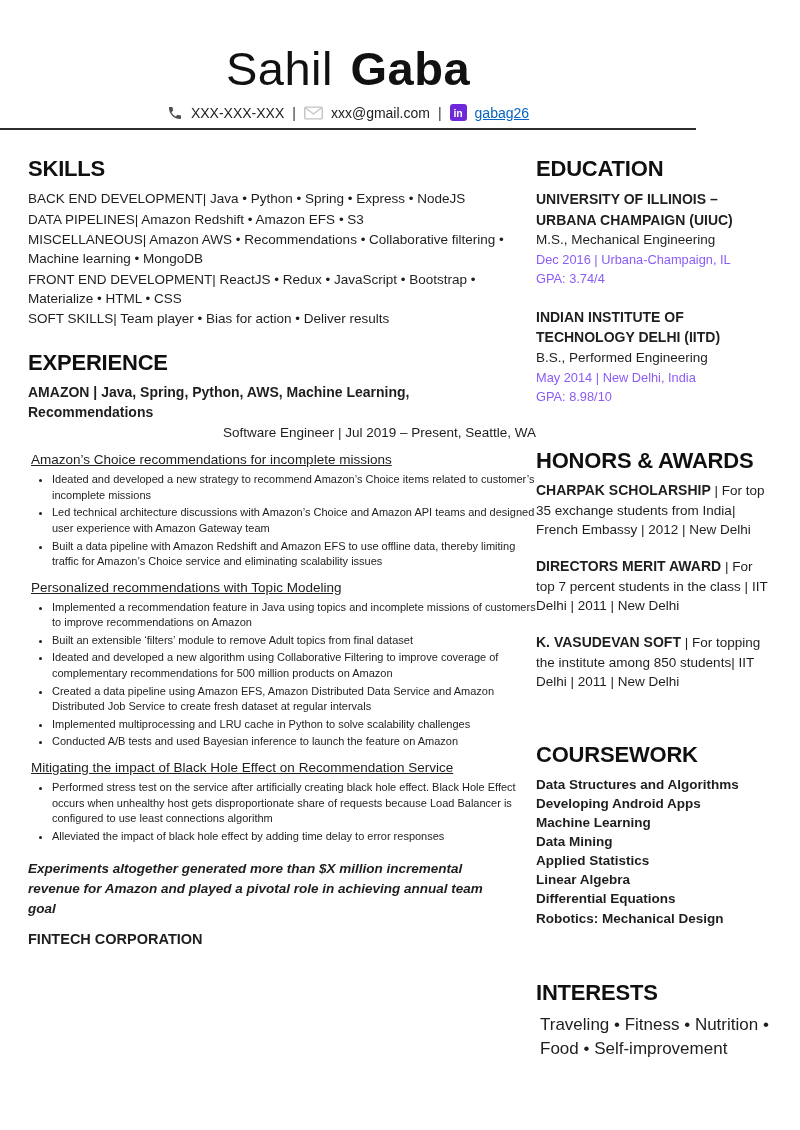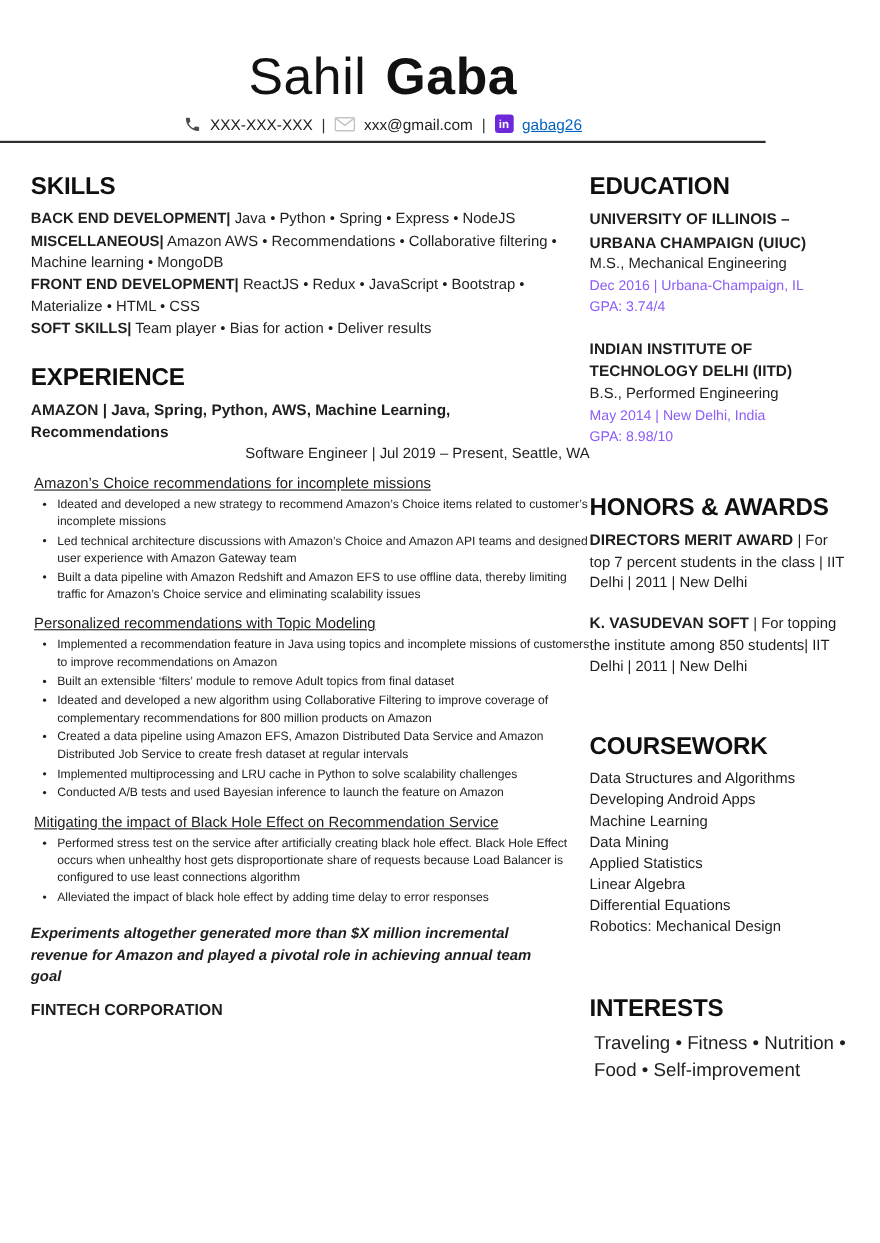--- a/index.html
+++ b/index.html
@@ -41,21 +41,21 @@
   .col-left  { width:508px; flex:0 0 508px; }
   .col-right { width:236px; flex:0 0 236px; margin-left:auto; }
 
   h2 {
     margin:0 0 7px 0; font-size:22px; letter-spacing:-0.2px;
     font-weight:800; color:#101010;
   }
 
   
   .skill-line { margin:0 0 1px 0; font-size:13.5px; line-height:1.43; }
-  .skill-line b { font-weight:700; }
+  .skill-line b { font-weight:400; }
 
   .sec-experience { margin-top:22px; }
   .job-title { margin:0; font-size:14px; font-weight:700; line-height:1.4; }
   .job-title .job-detail { font-weight:700; }
   .job-role { margin:0 0 2px 0; font-size:13.5px; line-height:1.45;text-align:right; }
 
   .proj-heading {
     margin:9px 0 2px 0; padding-left:3px;
     font-size:13.5px; text-decoration:underline; line-height:1.4;
   }
@@ -72,21 +72,21 @@
   .edu-entry { margin:3px 0 19px 0; }
   .edu-name { margin:0; font-size:14px; font-weight:700; line-height:1.45; }
   .edu-degree { margin:1px 0 0 0; font-size:13.5px; line-height:1.4; }
   .edu-meta { margin:1px 0 0 0; font-size:12.8px; line-height:1.42; color:#8b5cf6; }
 
   .sec-honors { margin-top:42px; }
   .award { margin:0 0 18px 0; font-size:13.5px; line-height:1.42; }
   .award b { font-size:14px; font-weight:700; }
 
   .sec-coursework { margin-top:50px; }
-  .course { margin:0; font-size:13.5px; line-height:1.42; }
+  .course { margin:0; font-size:13.5px; line-height:1.42;font-weight:bold; }
 
   .sec-interests { margin-top:52px; }
   .interests-text { margin:0; font-size:17px; line-height:1.45; padding-left:4px; }
 </style>
 </head>
 <body>
 
 <div class="page">
 
   <header>
@@ -118,20 +118,21 @@
   </header>
 
   <hr class="rule">
 
   <main class="cols">
 
     <section class="col-left">
 
       <h2>SKILLS</h2>
       <p class="skill-line"><b>BACK END DEVELOPMENT|</b> <span>Java • Python • Spring • Express • NodeJS</span></p>
+      <p class="skill-line"><b>DATA PIPELINES|</b> <span>Amazon Redshift • Amazon EFS • S3</span></p>
       <p class="skill-line"><b>MISCELLANEOUS|</b> <span>Amazon AWS • Recommendations • Collaborative filtering • Machine learning • MongoDB</span></p>
       <p class="skill-line"><b>FRONT END DEVELOPMENT|</b> <span>ReactJS • Redux • JavaScript • Bootstrap • Materialize • HTML • CSS</span></p>
       <p class="skill-line"><b>SOFT SKILLS|</b> <span>Team player • Bias for action • Deliver results</span></p>
 
       <h2 class="sec-experience">EXPERIENCE</h2>
 
       <div class="job-block">
         <p class="job-title"><span>AMAZON</span> <span class="job-detail">| Java, Spring, Python, AWS, Machine Learning, Recommendations</span></p>
         <p class="job-role">Software Engineer | Jul 2019 – Present, Seattle, WA</p>
 
@@ -142,21 +143,21 @@
           <li>Built a data pipeline with Amazon Redshift and Amazon EFS to use offline data, thereby limiting traffic for Amazon’s Choice service and eliminating scalability issues</li>
         </ul>
 
         <p class="proj-heading">Personalized recommendations with Topic Modeling</p>
         <ul class="bullets">
           <li>Implemented a recommendation feature in Java using topics and incomplete missions of customers to improve recommendations on Amazon</li>
           <li>Built an extensible ‘filters’ module to remove Adult topics from final dataset</li>
         </ul>
 
         <ul class="bullets">
-          <li>Ideated and developed a new algorithm using Collaborative Filtering to improve coverage of complementary recommendations for 800 million products on Amazon</li>
+          <li>Ideated and developed a new algorithm using Collaborative Filtering to improve coverage of complementary recommendations for 500 million products on Amazon</li>
           <li>Created a data pipeline using Amazon EFS, Amazon Distributed Data Service and Amazon Distributed Job Service to create fresh dataset at regular intervals</li>
           <li>Implemented multiprocessing and LRU cache in Python to solve scalability challenges</li>
           <li>Conducted A/B tests and used Bayesian inference to launch the feature on Amazon</li>
         </ul>
 
         <p class="proj-heading">Mitigating the impact of Black Hole Effect on Recommendation Service</p>
         <ul class="bullets">
           <li>Performed stress test on the service after artificially creating black hole effect. Black Hole Effect occurs when unhealthy host gets disproportionate share of requests because Load Balancer is configured to use least connections algorithm</li>
           <li>Alleviated the impact of black hole effect by adding time delay to error responses</li>
         </ul>
@@ -181,20 +182,21 @@
         <p class="edu-meta">GPA: 3.74/4</p>
       </div>
       <div class="edu-entry">
         <p class="edu-name">INDIAN INSTITUTE OF TECHNOLOGY DELHI (IITD)</p>
         <p class="edu-degree">B.S., Performed Engineering</p>
         <p class="edu-meta">May 2014 | New Delhi, India</p>
         <p class="edu-meta">GPA: 8.98/10</p>
       </div>
 
       <h2 class="sec-honors">HONORS &amp; AWARDS</h2>
+      <p class="award"><b>CHARPAK SCHOLARSHIP</b> <span>| For top 35 exchange students from India| French Embassy | 2012 | New Delhi</span></p>
       <p class="award"><b>DIRECTORS MERIT AWARD</b> <span>| For top 7 percent students in the class | IIT Delhi | 2011 | New Delhi</span></p>
       <p class="award"><b>K. VASUDEVAN SOFT</b> <span>| For topping the institute among 850 students| IIT Delhi | 2011 | New Delhi</span></p>
 
       <h2 class="sec-coursework">COURSEWORK</h2>
       <p class="course">Data Structures and Algorithms</p>
       <p class="course">Developing Android Apps</p>
       <p class="course">Machine Learning</p>
       <p class="course">Data Mining</p>
       <p class="course">Applied Statistics</p>
       <p class="course">Linear Algebra</p>

